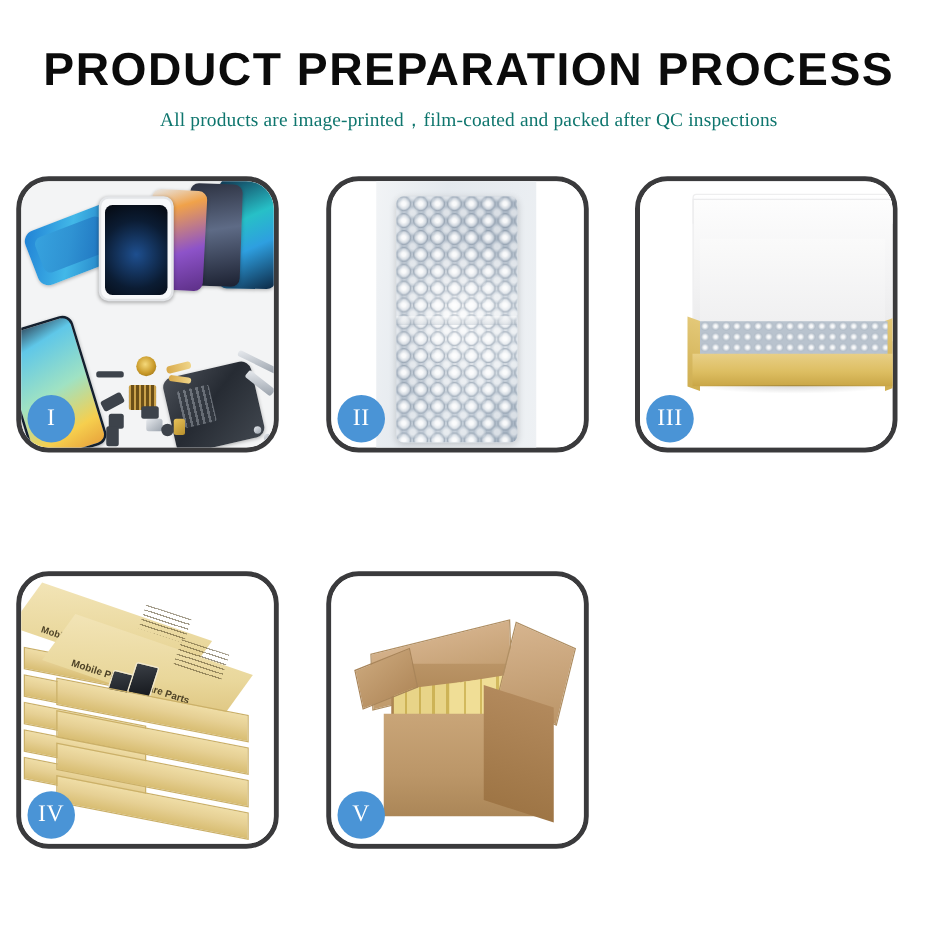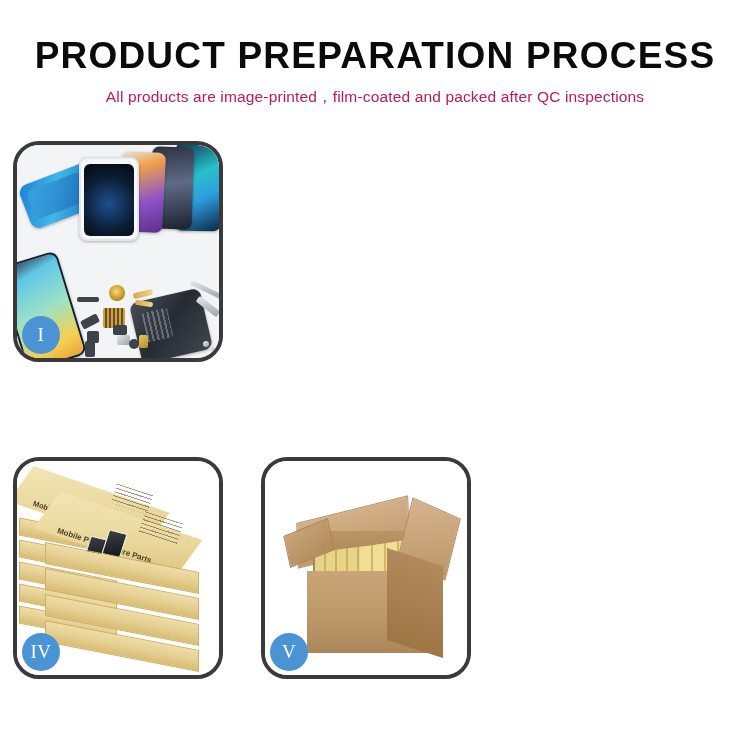--- a/index.html
+++ b/index.html
@@ -34,25 +34,25 @@
     font-family: "Liberation Sans", sans-serif;
     font-size: 37px;
     font-weight: 700;
     letter-spacing: 1.2px;
     color: #0b0b0b;
     line-height: 44px;
     white-space: nowrap;
   }
   .subtitle {
     margin-top: 9px;
-    font-family: Liberation Sans, sans-serif;
+    font-family: Liberation Serif, serif;
     font-size: 15.5px;
     font-weight: 400;
     letter-spacing: 0.15px;
-    color: #be185d;
+    color: #0f766e;
     line-height: 20px;
     white-space: nowrap;
   }
 
   
   .grid {
     position: absolute;
     left: 0;
     top: 0;
     width: 750px;
@@ -406,21 +406,47 @@
         <div class="chip gold" style="left:122px;top:190px;width:9px;height:13px;"></div>
         <div class="chip silver" style="left:172px;top:142px;width:34px;height:5px;transform:rotate(26deg);"></div>
         <div class="chip silver" style="left:178px;top:158px;width:26px;height:7px;transform:rotate(38deg);"></div>
         <div class="chip silver" style="left:186px;top:196px;width:6px;height:6px;border-radius:50%;"></div>
         <div class="chip silver" style="left:194px;top:202px;width:6px;height:6px;border-radius:50%;"></div>
 
         <div class="badge">I</div>
       </div>
     </div>
 
-
+    <div class="panel r1 c2">
+      <div class="scene">
+        <div class="bw-bg"></div>
+        <div class="bw-sheet"></div>
+        <div class="bw-pack">
+          <div class="bw-bubbles"></div>
+          <div class="bw-bubbles2"></div>
+          <div class="bw-seam"></div>
+        </div>
+        <div class="badge">II</div>
+      </div>
+    </div>
+
+    <div class="panel r1 c3">
+      <div class="scene">
+        <div class="b3-bg"></div>
+        <div class="b3-lid-flap"></div>
+        <div class="b3-lid"></div>
+        <div class="b3-foam"></div>
+        <div class="b3-side-l"></div>
+        <div class="b3-side-r"></div>
+        <div class="b3-bubbles"></div>
+        <div class="b3-front"></div>
+        <div class="b3-shadow"></div>
+        <div class="badge">III</div>
+      </div>
+    </div>
 
     <div class="panel r2 c1">
       <div class="scene">
         <div class="b4-bg"></div>
         <div class="stack">
 
           <div class="kbox" style="left:2px;top:66px;width:96px;height:16px;transform:skewY(11deg);"></div>
           <div class="kbox" style="left:2px;top:88px;width:96px;height:16px;transform:skewY(11deg);"></div>
           <div class="kbox" style="left:2px;top:110px;width:96px;height:16px;transform:skewY(11deg);"></div>
           <div class="kbox" style="left:2px;top:132px;width:96px;height:16px;transform:skewY(11deg);"></div>

